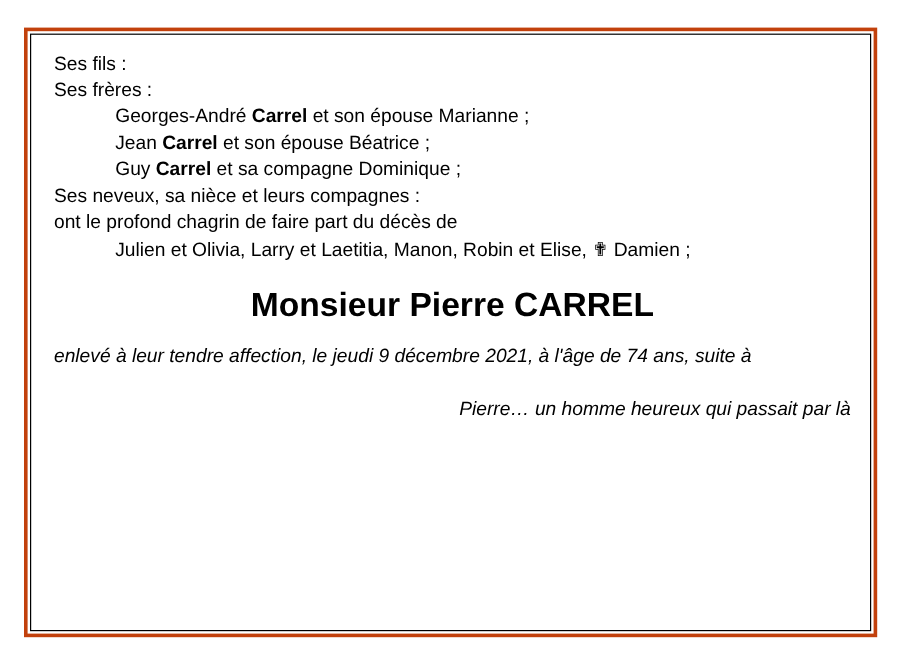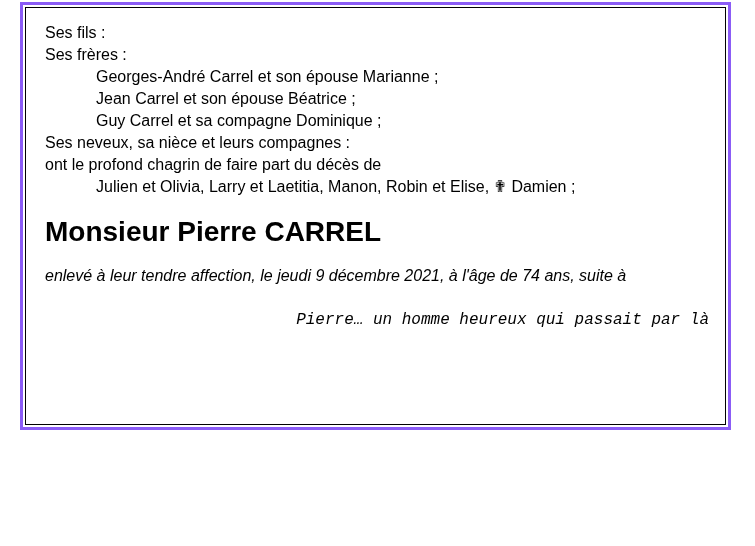--- a/index.html
+++ b/index.html
@@ -12,66 +12,65 @@
   .page {
     position: relative;
     width: 755px;
     height: 546px;
     background: #ffffff;
     overflow: hidden;
   }
   .frame-outer {
     position: absolute;
     left: 20px;
-    top: 2px;
+    top: 23px;
     width: 711px;
-    height: 428px;
+    height: 508px;
     box-sizing: border-box;
-    border: 3px solid #8b5cf6;
+    border: 3px solid #c2410c;
     padding: 2px;
     background: #ffffff;
   }
   .frame-inner {
     box-sizing: border-box;
     width: 100%;
     height: 100%;
     border: 1px solid #000000;
     padding: 14px 16px 0 19px;
   }
   .line {
     font-size: 16px;
     line-height: 22px;
     white-space: nowrap;
   }
   .indent {
     padding-left: 51px;
   }
   .b {
-    font-weight: normal;
+    font-weight: bold;
   }
   .deceased-title {
     margin: 17px 0 0 0;
     font-size: 28px;
     line-height: 34px;
     font-weight: bold;
-    text-align: left;
+    text-align: center;
     white-space: nowrap;
   }
   .death-para {
     margin-top: 16px;
     font-style: italic;
   }
   .epitaph {
     margin-top: 22px;
     font-size: 16px;
     line-height: 22px;
     font-style: italic;
     text-align: right;
     white-space: nowrap;
-    font-family: Liberation Mono, monospace;
   }
   .ceremony {
     margin-top: 26px;
   }
   .cross {
     font-family: "DejaVu Sans", sans-serif;
   }
 </style>
 </head>
 <body>

